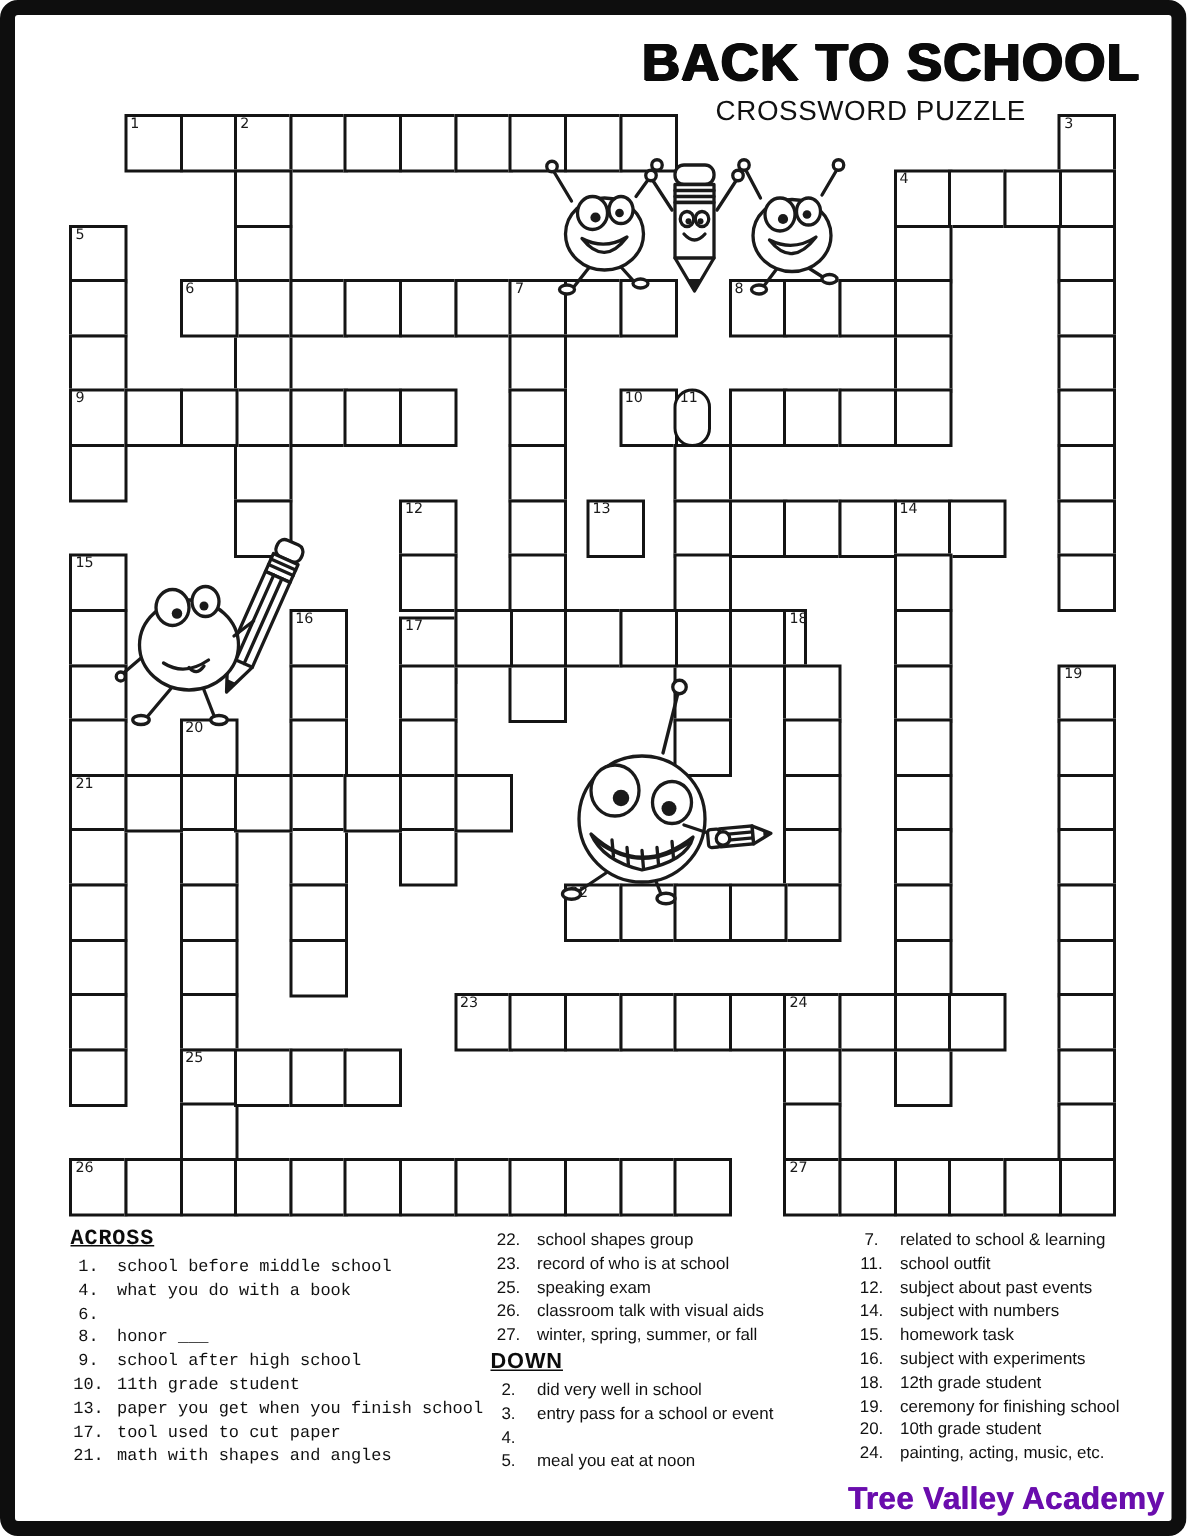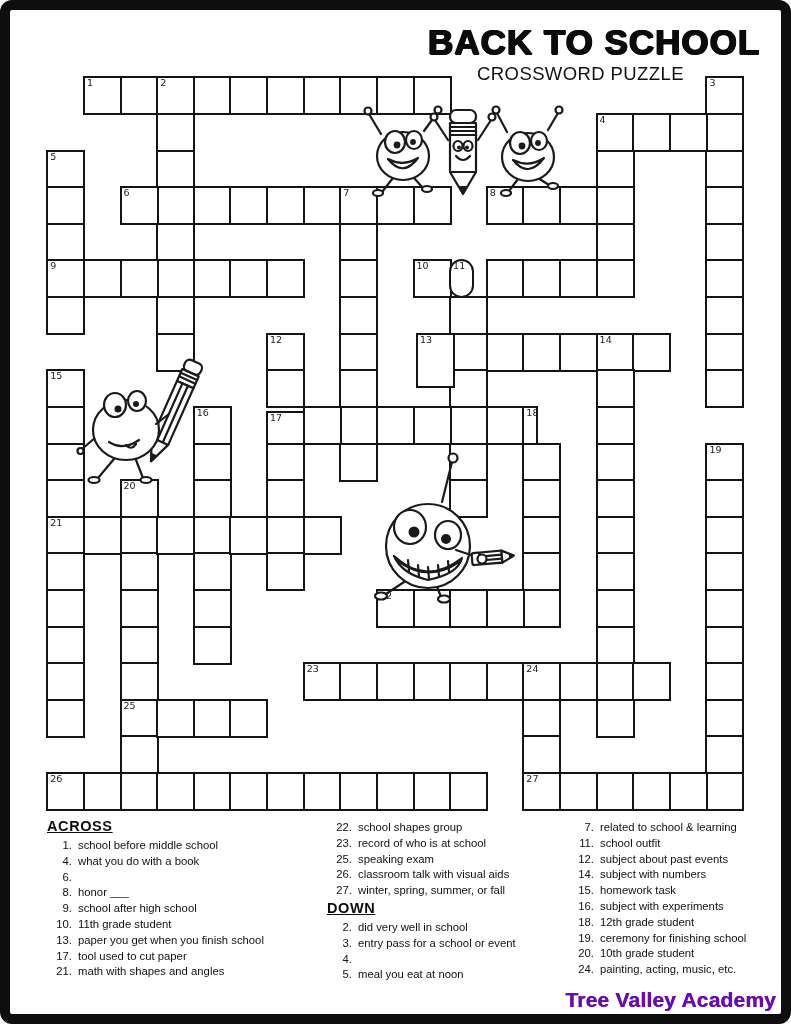--- a/index.html
+++ b/index.html
@@ -24,29 +24,29 @@
     position:absolute;background:#fff;border:2.4px solid #141414;box-sizing:border-box;
   }
   .cnum{
     position:absolute;top:-1px;left:2px;font-size:9.5px;line-height:11px;
     font-family:"DejaVu Sans",sans-serif;color:#1a1a1a;
   }
   
   .illus{position:absolute;z-index:10;}
   
   .clues{position:absolute;z-index:5;font-size:11.3px;color:#111;}
-  #clue-col-1{left:46px;top:818px;width:278px;}
+  #clue-col-1{left:46px;top:818px;width:278px;font-family:Liberation Mono, monospace;}
   #clue-col-2{left:326px;top:820px;width:252px;}
   #clue-col-3{left:568px;top:820px;width:220px;}
   .clue-heading{
     font-size:14.5px;font-weight:bold;letter-spacing:0.6px;
     text-decoration:underline;margin:0 0 4px 1px;color:#0c0c0c;
   }
   .clue{display:flex;line-height:15.8px;}
-  .clue .num{flex:0 0 26px;width:26px;text-align:right;padding-right:6px;white-space:nowrap;}
+  .clue .num{flex:0 0 26px;width:26px;text-align:center;padding-right:6px;white-space:nowrap;}
   .clue .txt{flex:1;}
   #down-block{margin-top:1px;}
   
   .brand{
     position:absolute;top:988px;right:15px;z-index:5;
     font-size:21px;font-weight:bold;letter-spacing:0.2px;white-space:nowrap;
     text-shadow:0.5px 0 currentColor;
   }
   svg .ln{stroke:#1a1a1a;stroke-width:2.2;stroke-linecap:round;fill:none;}
   svg .sh{stroke:#1a1a1a;stroke-width:2.2;stroke-linejoin:round;fill:#fff;}
@@ -161,21 +161,21 @@
       <span class="cnum">12</span>
     </div>
     <div class="cell" style="left: 266.02px; top: 369.26px; height: 39.02px; width: 39.02px;"></div>
     <div class="cell" style="left: 266.02px; top: 411px; height: 45px; width: 39.02px;">
       <span class="cnum">17</span>
     </div>
     <div class="cell" style="left: 266.02px; top: 442.5px; height: 39.02px; width: 39.02px;"></div>
     <div class="cell" style="left: 266.02px; top: 479.12px; height: 39.02px; width: 39.02px;"></div>
     <div class="cell" style="left: 266.02px; top: 515.74px; height: 39.02px; width: 39.02px;"></div>
     <div class="cell" style="left: 266.02px; top: 552.36px; height: 39.02px; width: 39.02px;"></div>
-    <div class="cell" style="left: 416px; top: 332.64px; height: 55px; width: 39.02px;">
+    <div class="cell" style="left: 391px; top: 332.64px; height: 39px; width: 39.02px;">
       <span class="cnum">13</span>
     </div>
     <div class="cell" style="left: 485.74px; top: 332.64px; height: 39.02px; width: 39.02px;"></div>
     <div class="cell" style="left: 522.36px; top: 332.64px; height: 39.02px; width: 39.02px;"></div>
     <div class="cell" style="left: 558.98px; top: 332.64px; height: 39.02px; width: 39.02px;"></div>
     <div class="cell" style="left: 595.6px; top: 332.64px; height: 39.02px; width: 39.02px;">
       <span class="cnum">14</span>
     </div>
     <div class="cell" style="left: 632.22px; top: 332.64px; height: 39.02px; width: 39.02px;"></div>
     <div class="cell" style="left: 595.6px; top: 369.26px; height: 39.02px; width: 39.02px;"></div>

